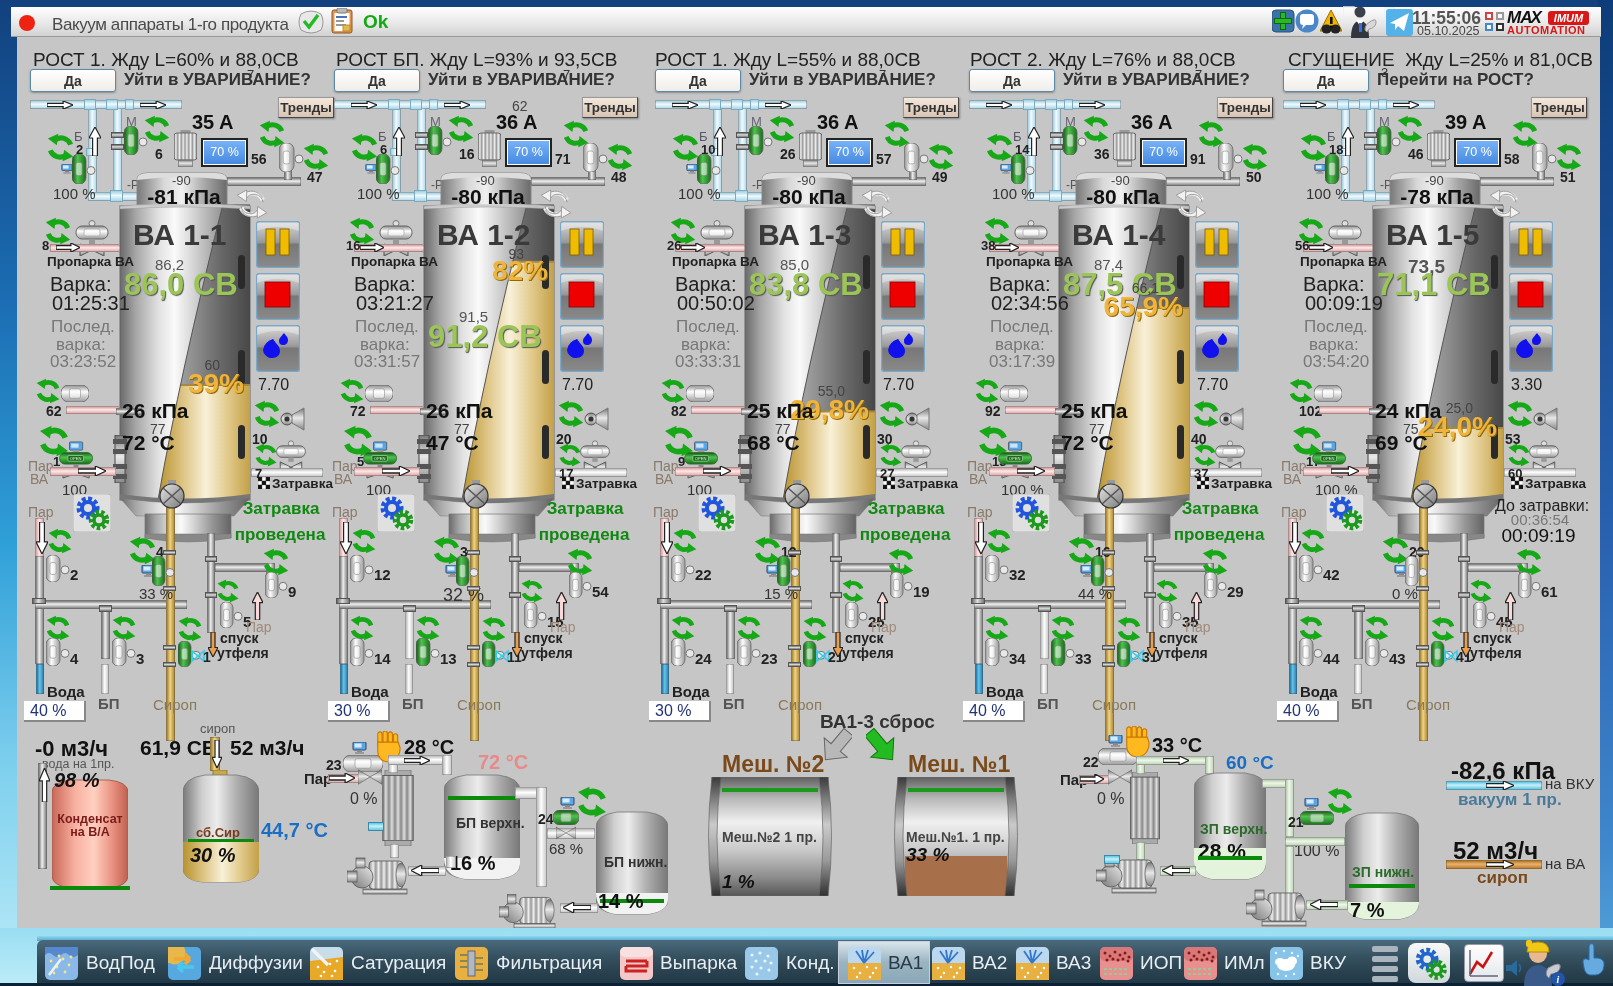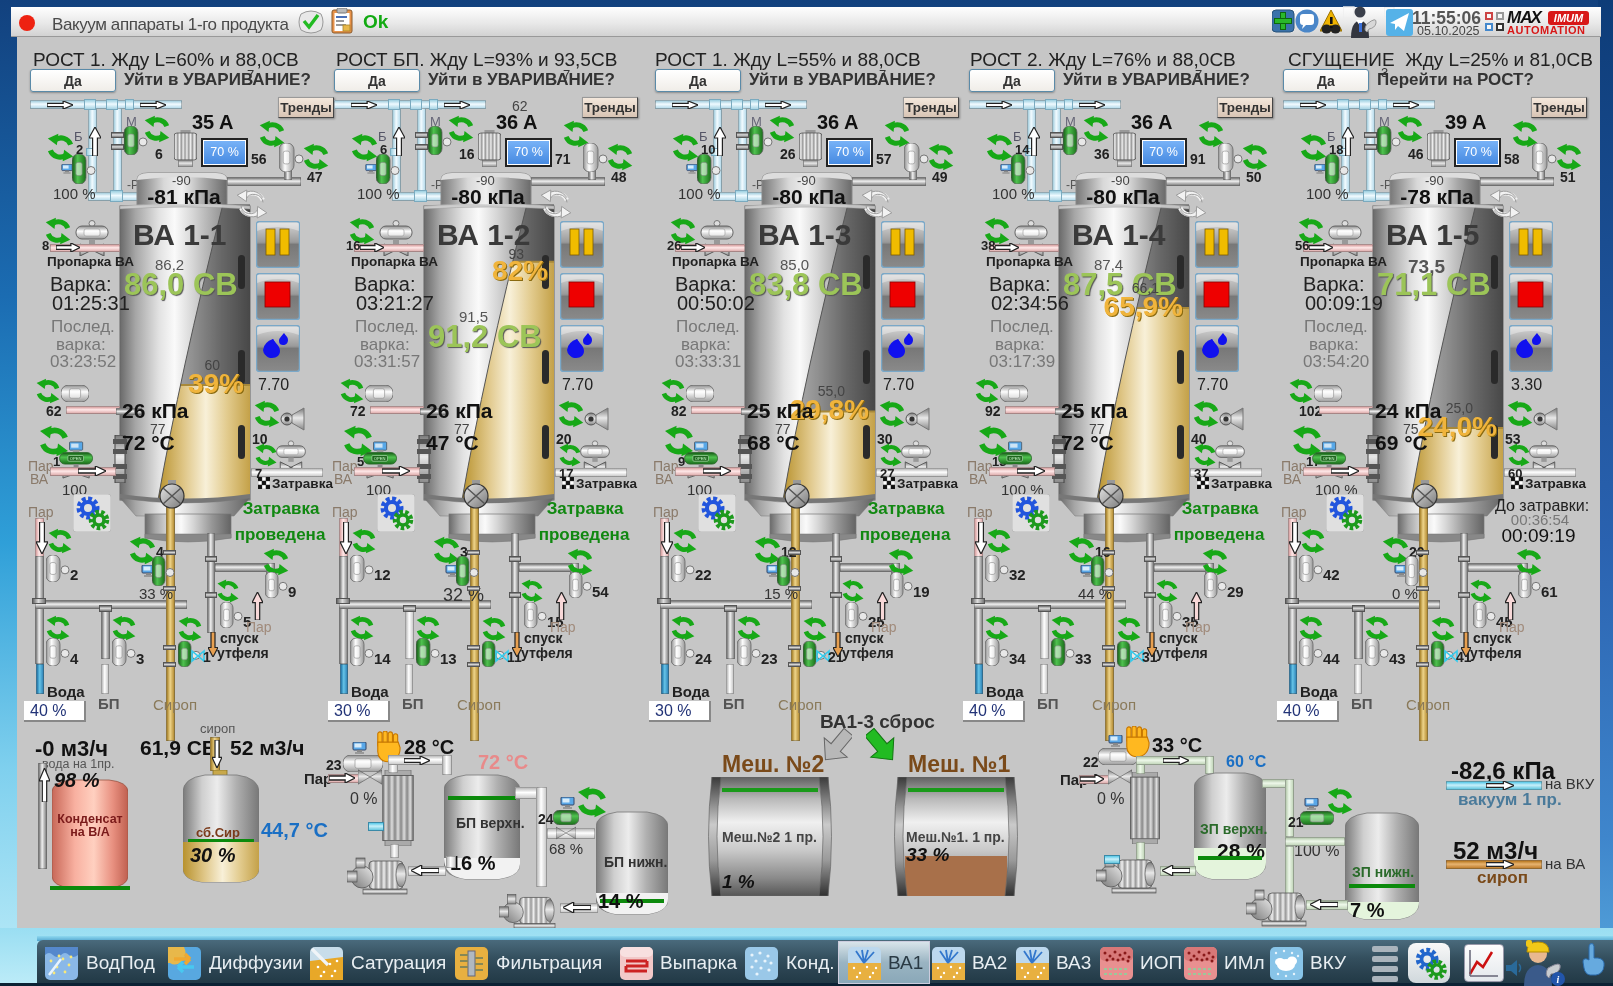--- a/index.html
+++ b/index.html
@@ -2653,27 +2653,27 @@
 <rect x="3" y="0" width="24" height="5" fill="#aaa" stroke="#666" stroke-width="0.6"></rect>
 <rect x="1" y="5" width="28" height="60" fill="url(#ribs)" stroke="#555" stroke-width="0.8"></rect>
 <rect x="3" y="65" width="24" height="5" fill="#aaa" stroke="#666" stroke-width="0.6"></rect>
 </svg>
 <div style="position:absolute;left:1136px;top:756px;width:9px;height:18px;background:linear-gradient(90deg,#b8ccb0,#eef8ea 45%,#c4d8bc);border:1px solid rgba(60,60,60,0.35);"></div>
 <div style="position:absolute;left:1136px;top:756px;width:78px;height:9px;background:linear-gradient(#b8ccb0,#eef8ea 45%,#c4d8bc);border:1px solid rgba(60,60,60,0.35);"></div>
 <svg style="position:absolute;left:1163px;top:756px" width="26" height="9" viewBox="0 0 26 9">
 <polygon points="0,2.6999999999999997 16.12,2.6999999999999997 16.12,0 26,4.5 16.12,9 16.12,6.3 0,6.3" fill="#fff" stroke="#222" stroke-width="1.3"></polygon>
   </svg>
 <div style="position:absolute;left:1205px;top:756px;width:9px;height:18px;background:linear-gradient(90deg,#b8ccb0,#eef8ea 45%,#c4d8bc);border:1px solid rgba(60,60,60,0.35);"></div>
-<div style="position:absolute;left:1226px;top:753px;font-size:16px;color:#1a6fc4;font-weight:bold;white-space:nowrap;line-height:1.08;">60 °C</div>
+<div style="position:absolute;left:1226px;top:753px;font-size:19px;color:#1a6fc4;font-weight:bold;white-space:nowrap;line-height:1.08;">60 °C</div>
 <svg style="position:absolute;left:1194px;top:770px" width="72" height="114" viewBox="0 0 72 114">
 <path d="M 0 18 Q 0 6 21 3 L 51 3 Q 72 6 72 18 L 72 92 Q 72 106 54 109 L 18 109 Q 0 106 0 92 Z" fill="url(#hmetal)" stroke="#777" stroke-width="0.8"></path>
 <path d="M 0 78 L 72 78 L 72 92 Q 72 106 54 109 L 18 109 Q 0 106 0 92 Z" fill="#e4f4dc"></path>
 </svg>
 <div style="position:absolute;left:1200px;top:822px;font-size:14px;color:#2a6a2a;font-weight:bold;white-space:nowrap;line-height:1.08;">ЗП верхн.</div>
-<div style="position:absolute;left:1198px;top:840px;font-size:21px;color:#111;font-weight:bold;white-space:nowrap;line-height:1.08;margin-left:19px;">28 %</div>
+<div style="position:absolute;left:1198px;top:840px;font-size:21px;color:#111;font-weight:bold;white-space:nowrap;line-height:1.08;">28 %</div>
 <div style="position:absolute;left:1198px;top:856px;width:64px;height:4px;background:#0c8a0c;"></div>
 <div style="position:absolute;left:1136px;top:842px;width:9px;height:18px;background:linear-gradient(90deg,#b8ccb0,#eef8ea 45%,#c4d8bc);border:1px solid rgba(60,60,60,0.35);"></div>
 <svg style="position:absolute;left:1096px;top:852px;transform:scaleX(-1);" width="62" height="44" viewBox="0 0 62 44">
 <rect x="2" y="36" width="44" height="5" fill="url(#vgray)" stroke="#555" stroke-width="0.7"></rect>
 <rect x="6" y="8" width="34" height="28" rx="4" fill="url(#motor)" stroke="#555" stroke-width="0.8"></rect>
 <ellipse cx="8" cy="22" rx="5" ry="12" fill="url(#vgray)" stroke="#555" stroke-width="0.7"></ellipse>
 <circle cx="47" cy="24" r="11" fill="url(#pumpg)" stroke="#555" stroke-width="0.8"></circle>
 <rect x="44" y="5" width="9" height="10" fill="url(#vgray)" stroke="#555" stroke-width="0.7"></rect>
 <rect x="52" y="18" width="10" height="11" fill="url(#vgray)" stroke="#555" stroke-width="0.7"></rect>
 </svg>

